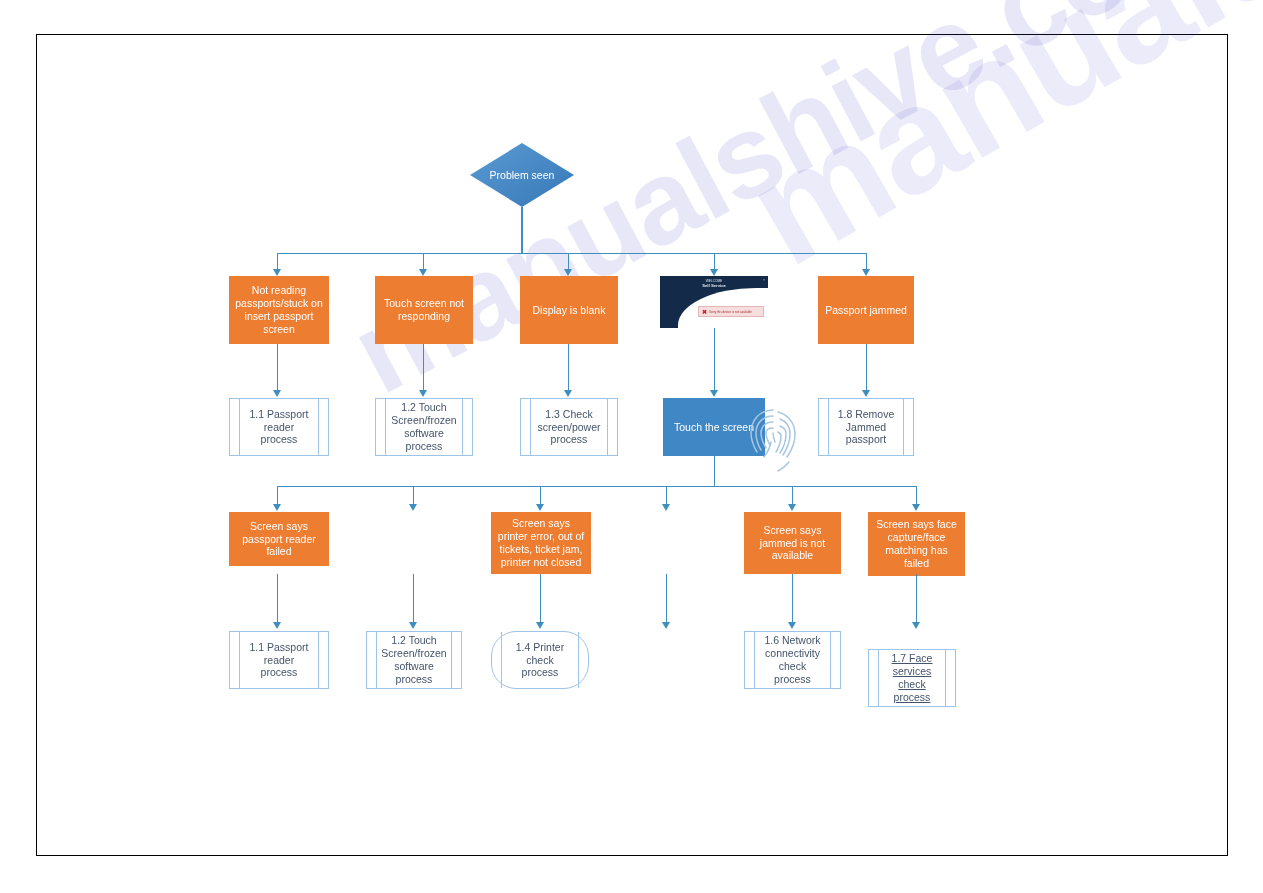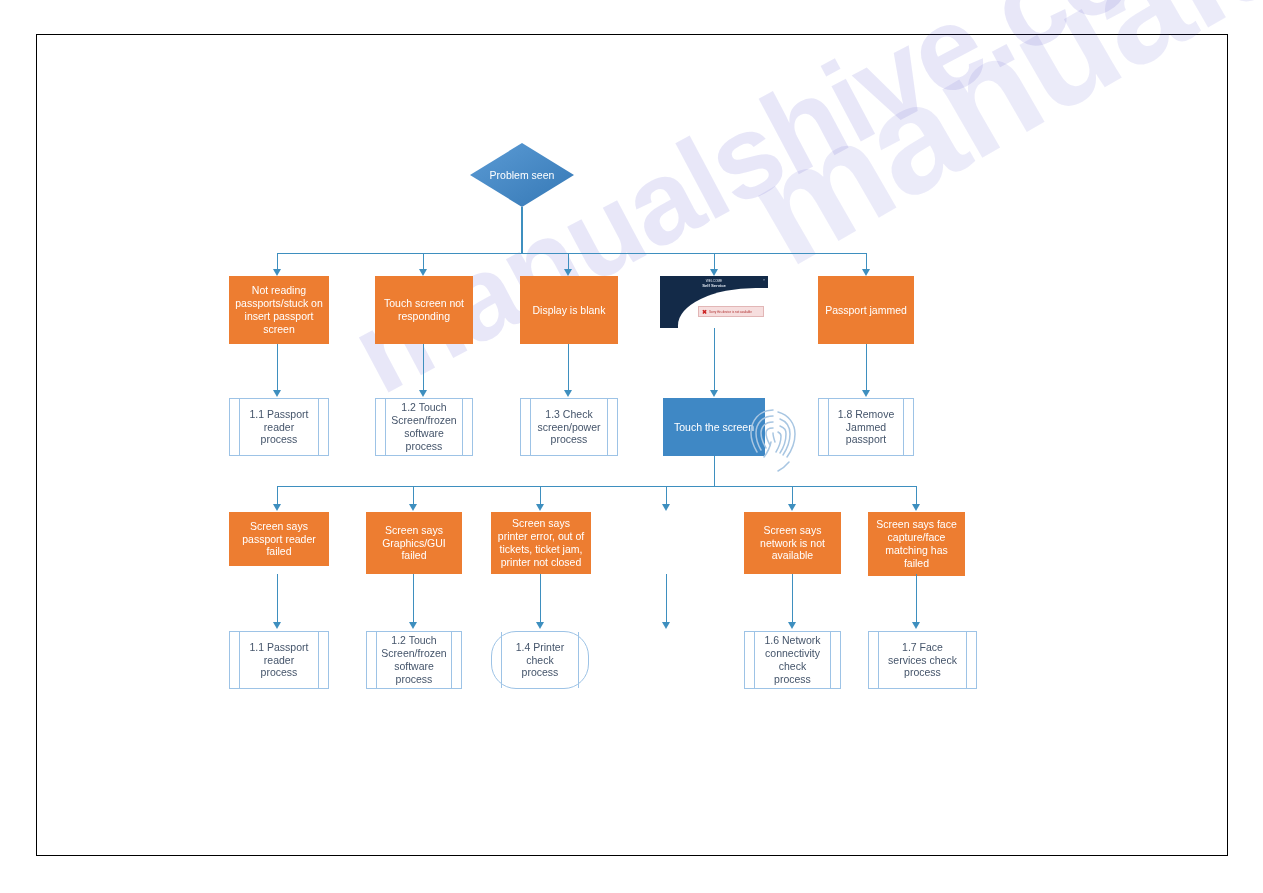--- a/index.html
+++ b/index.html
@@ -315,31 +315,28 @@
   <div class="conn vline" style="left:792px;top:486px;height:20px;"></div>
   <div class="arrow" style="left:788px;top:504px;"></div>
 
   <div class="conn vline" style="left:916px;top:486px;height:20px;"></div>
   <div class="arrow" style="left:912px;top:504px;"></div>
 
   <div class="node orange" style="left:229px;top:512px;width:100px;height:54px;">
     <span>Screen says passport reader failed</span>
   </div>
 
-  <div class="node orange" style="left:366px;top:512px;width:96px;height:62px;">
-    <span>Screen says Graphics/GUI failed</span>
-  </div>
 
   <div class="node orange" style="left:491px;top:512px;width:100px;height:62px;">
     <span>Screen says printer error, out of tickets, ticket jam, printer not closed</span>
   </div>
 
 
   <div class="node orange" style="left:744px;top:512px;width:97px;height:62px;">
-    <span>Screen says network is not available</span>
+    <span>Screen says jammed is not available</span>
   </div>
 
   <div class="node orange" style="left:868px;top:512px;width:97px;height:64px;">
     <span>Screen says face capture/face matching has failed</span>
   </div>
 
   <div class="conn vline" style="left:277px;top:574px;height:50px;"></div>
   <div class="arrow" style="left:273px;top:622px;"></div>
 
   <div class="conn vline" style="left:413px;top:574px;height:50px;"></div>
@@ -367,17 +364,17 @@
 
   <div class="node process" style="left:491px;top:631px;width:98px;height:58px;border-radius:25px;">
     <span>1.4 Printer check process</span>
   </div>
 
 
   <div class="node process" style="left:744px;top:631px;width:97px;height:58px;">
     <span>1.6 Network connectivity check process</span>
   </div>
 
-  <div class="node process" style="left:868px;top:631px;width:109px;height:58px;">
+  <div class="node process" style="left:868px;top:649px;width:88px;height:58px;text-decoration:underline;">
     <span>1.7 Face services check process</span>
   </div>
 
 </div>
 
 </body></html>

